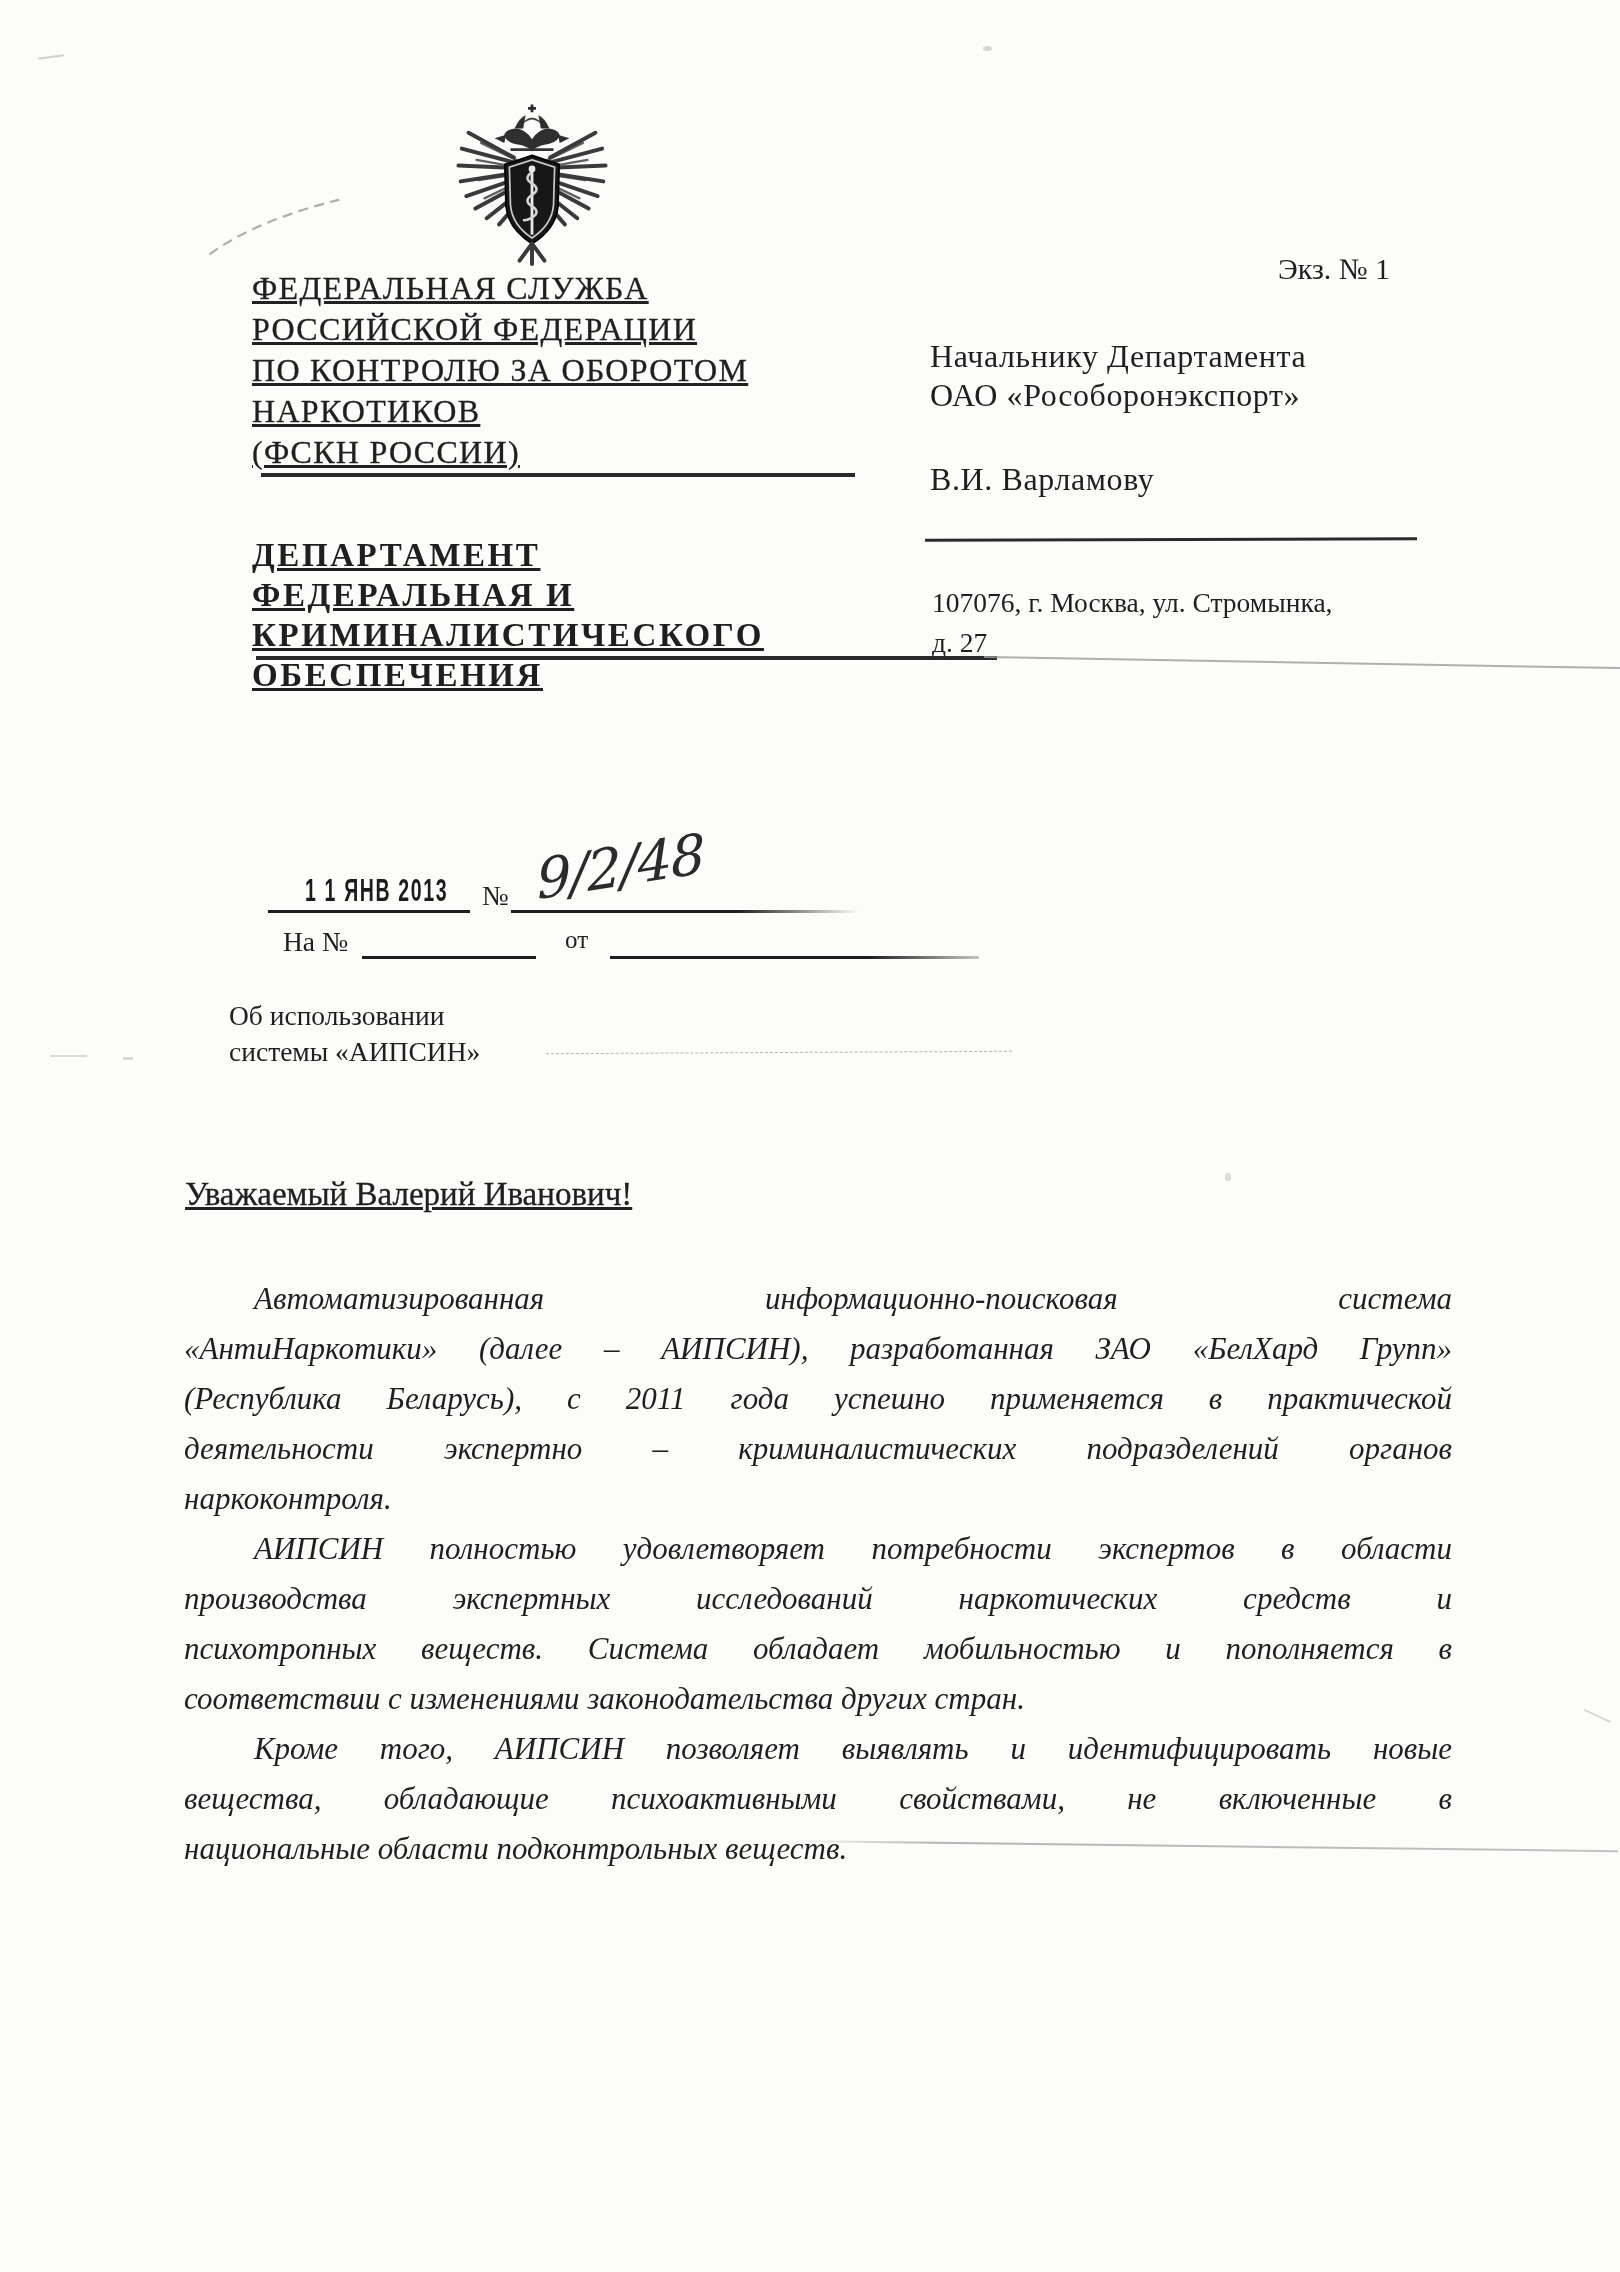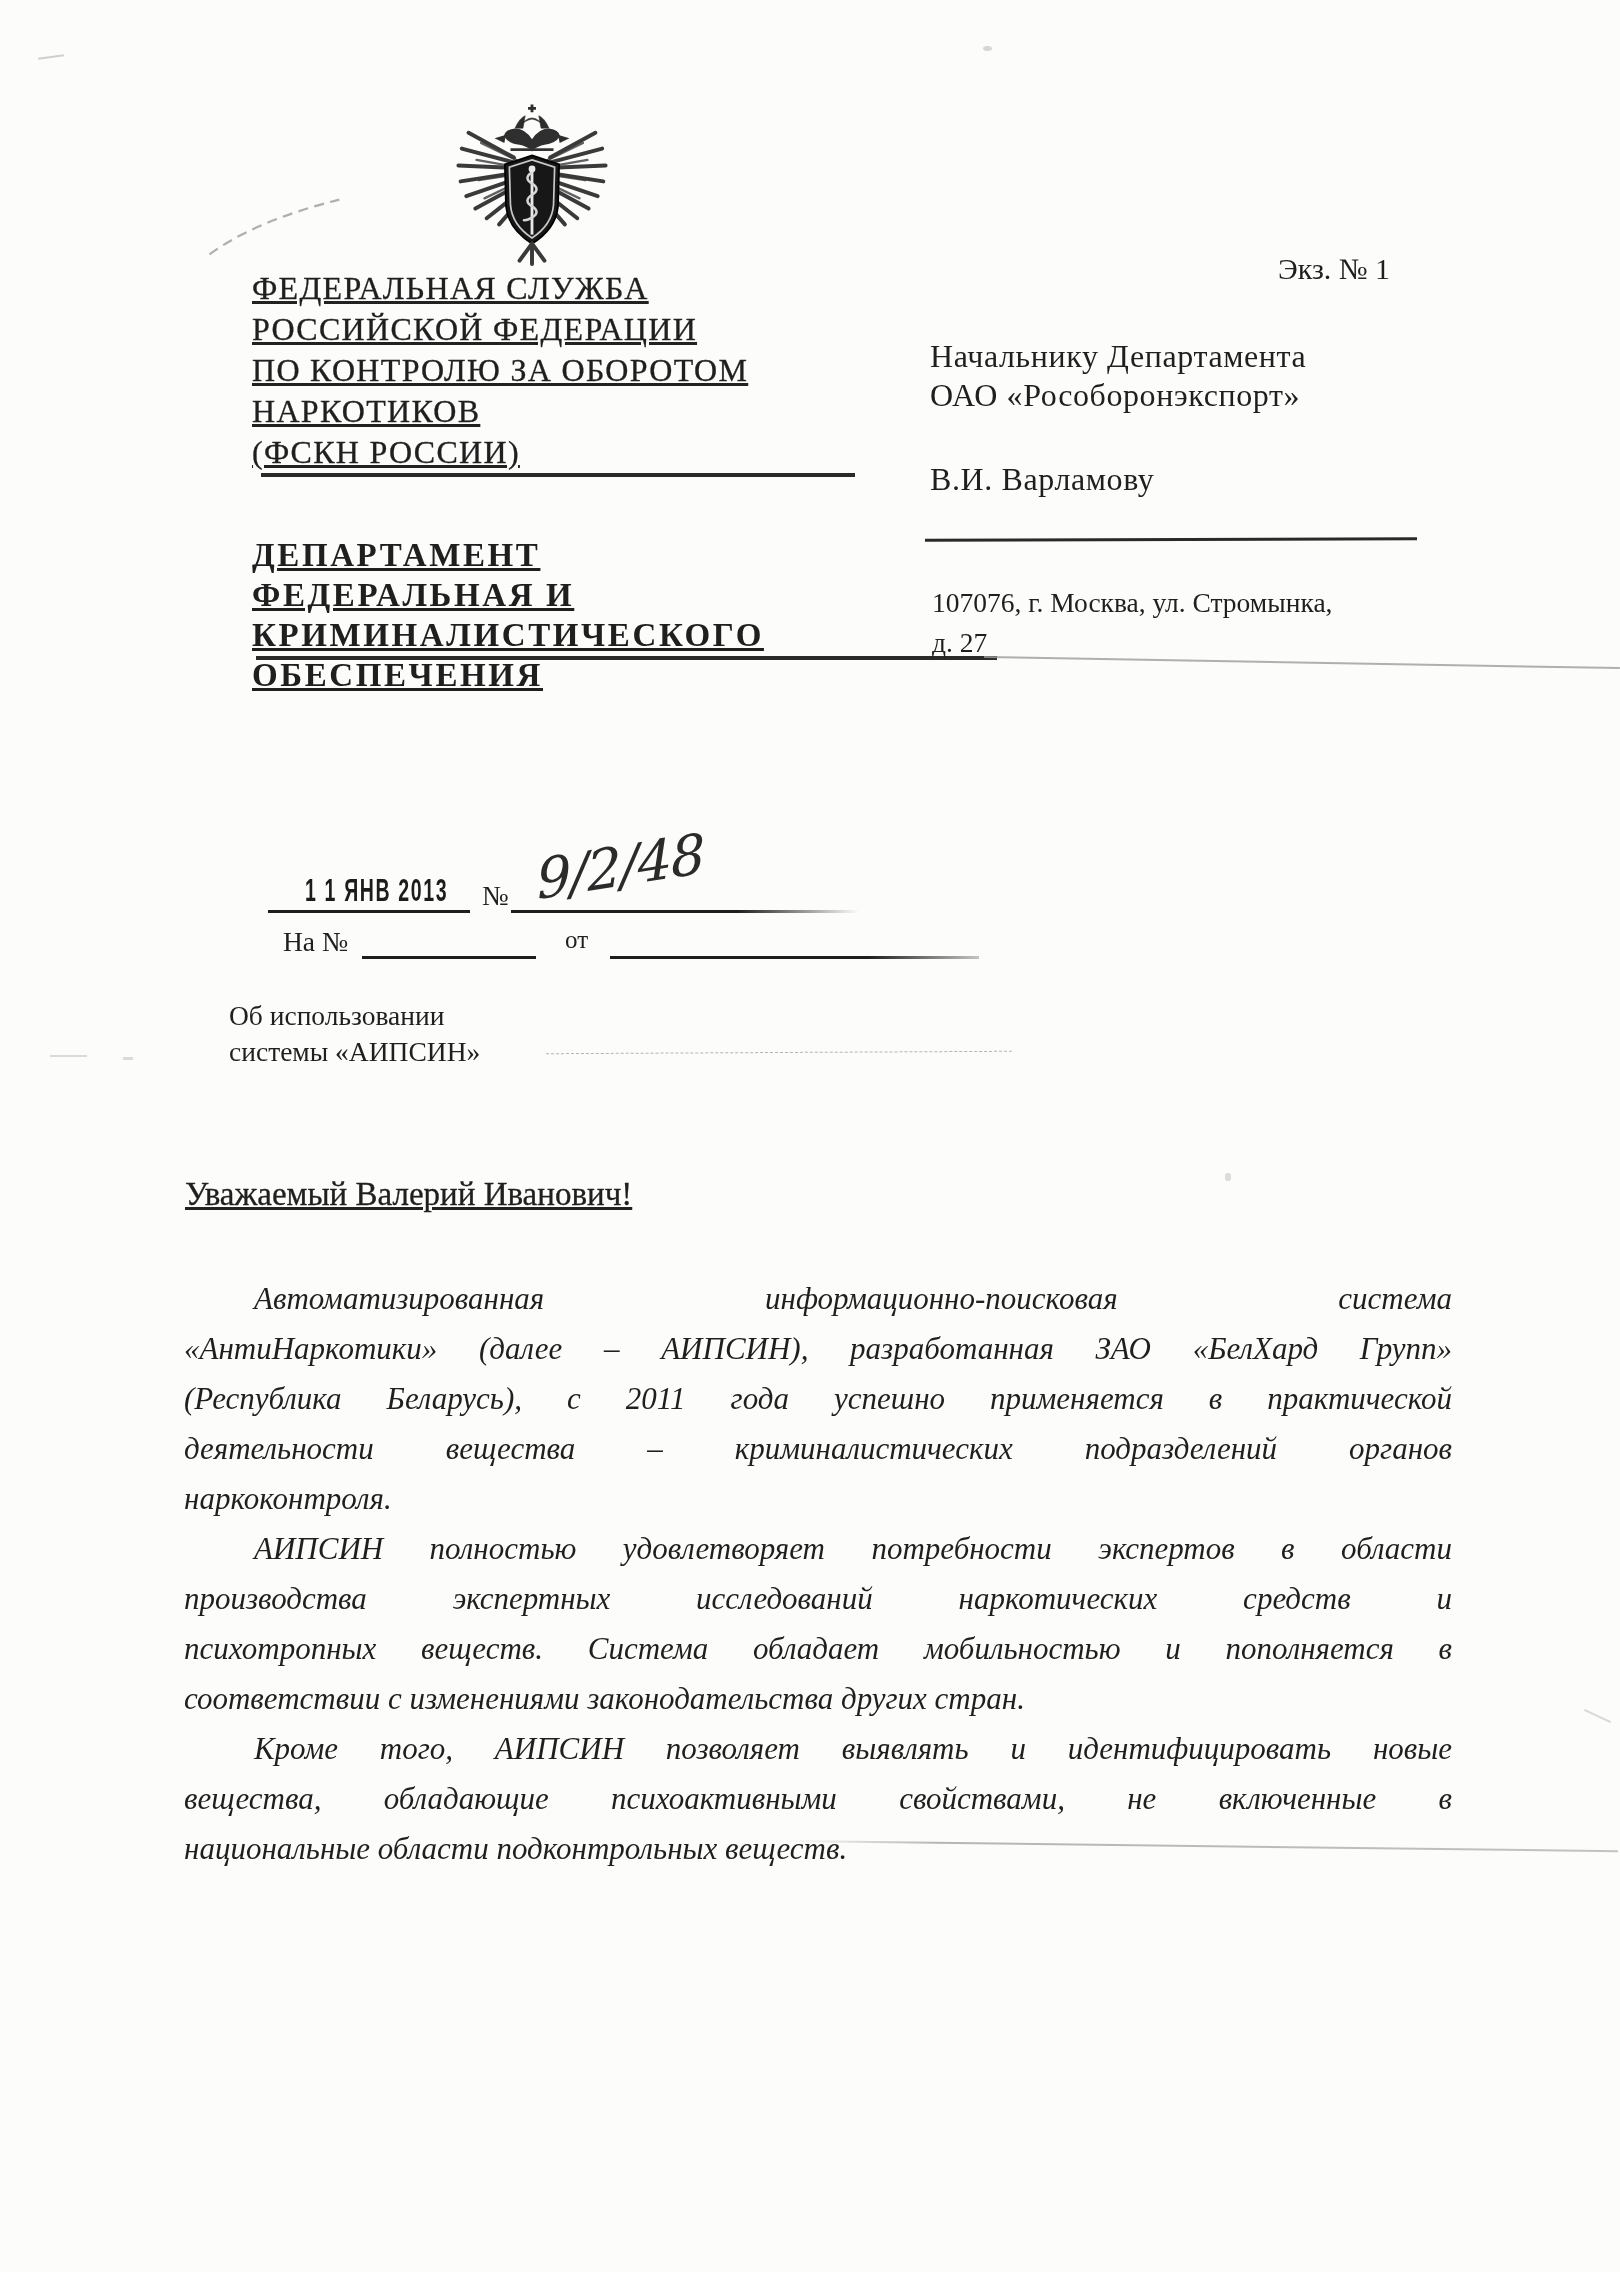--- a/index.html
+++ b/index.html
@@ -203,21 +203,21 @@
     <div>д. 27</div>
   </div>
   <div class="abs thinline"></div>
 
   <div class="abs salut ctr ink">Уважаемый Валерий Иванович!</div>
 
   <div class="abs body">
     <div class="bl ind">Автоматизированная информационно-поисковая система</div>
     <div class="bl">«АнтиНаркотики» (далее – АИПСИН), разработанная ЗАО «БелХард Групп»</div>
     <div class="bl">(Республика Беларусь), с 2011 года успешно применяется в практической</div>
-    <div class="bl">деятельности вещества – криминалистических подразделений органов</div>
+    <div class="bl">деятельности экспертно – криминалистических подразделений органов</div>
     <div class="bl last">наркоконтроля.</div>
     <div class="bl ind">АИПСИН полностью удовлетворяет потребности экспертов в области</div>
     <div class="bl">производства экспертных исследований наркотических средств и</div>
     <div class="bl">психотропных веществ. Система обладает мобильностью и пополняется в</div>
     <div class="bl last">соответствии с изменениями законодательства других стран.</div>
     <div class="bl ind">Кроме того, АИПСИН позволяет выявлять и идентифицировать новые</div>
     <div class="bl">вещества, обладающие психоактивными свойствами, не включенные в</div>
     <div class="bl last">национальные области подконтрольных веществ.</div>
   </div>
 

